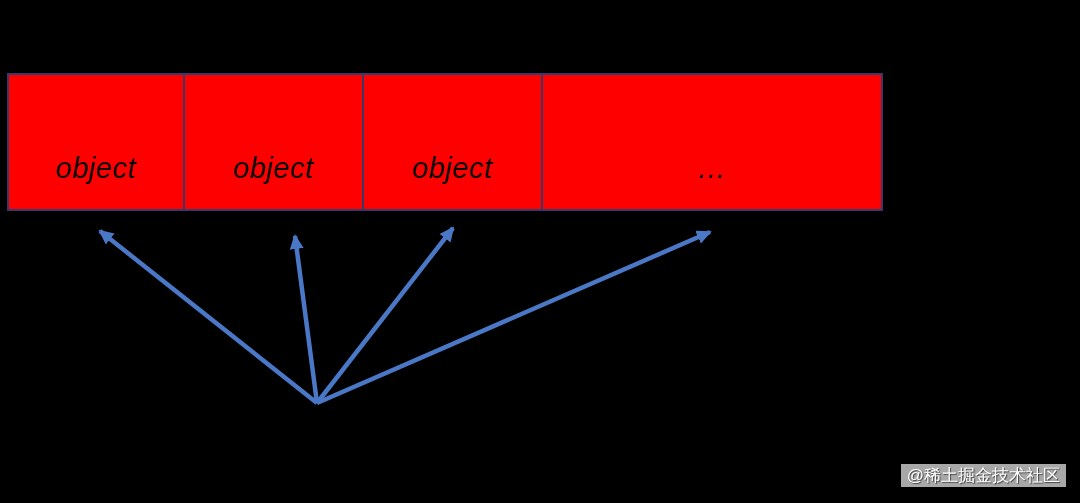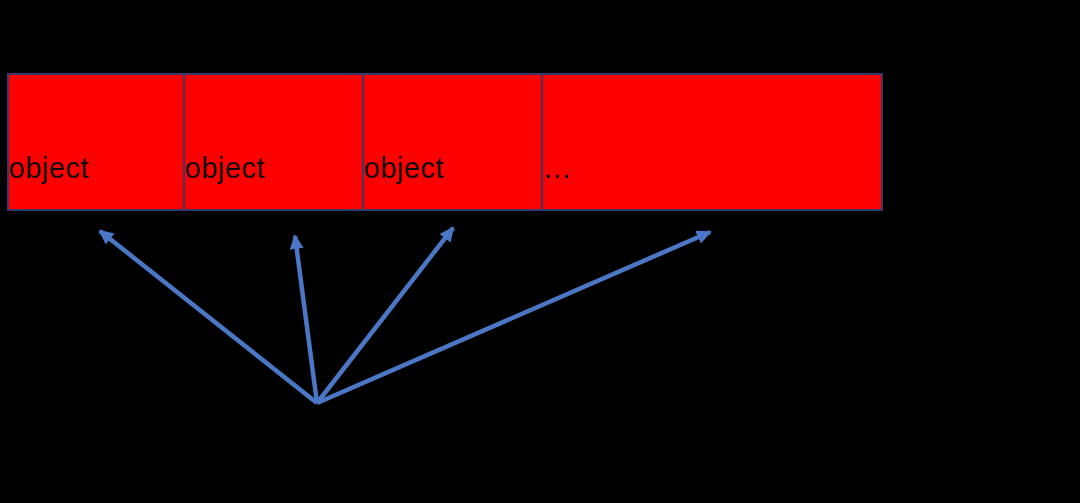--- a/index.html
+++ b/index.html
@@ -27,23 +27,24 @@
     display: flex;
     box-sizing: border-box;
     border: 2px solid var(--cell-border);
     background: var(--cell-border);
   }
   .cell {
     box-sizing: border-box;
     background: var(--cell-fill);
     display: flex;
     align-items: center;
-    justify-content: flex-start;
+    justify-content: center;
     padding-top: 52px;
     border-right: 2px solid var(--cell-border);
+    font-style: italic;
   }
   .cell:last-child { border-right: none; }
   .c0 { width: 176px; }
   .c1 { width: 179px; }
   .c2 { width: 179px; }
   .c3 { flex: 1; }
   .cell-label {
     font-size: 29px;
     line-height: 1;
     color: var(--cell-text);
@@ -98,14 +99,17 @@
       </marker>
     </defs>
     <g id="arrow-lines">
         <line x1="317" y1="403" x2="100" y2="231" stroke="#4a78c6" stroke-width="4.5" marker-end="url(#arrow-head)"></line>
         <line x1="317" y1="403" x2="295" y2="236" stroke="#4a78c6" stroke-width="4.5" marker-end="url(#arrow-head)"></line>
         <line x1="317" y1="403" x2="453" y2="228" stroke="#4a78c6" stroke-width="4.5" marker-end="url(#arrow-head)"></line>
         <line x1="317" y1="403" x2="710" y2="232" stroke="#4a78c6" stroke-width="4.5" marker-end="url(#arrow-head)"></line>
       </g>
   </svg>
 
+  <div class="watermark" style="color: rgb(255, 255, 255);">
+    <span>@稀土掘金技术社区</span>
+  </div>
 
 </div>
 
 </body></html>

